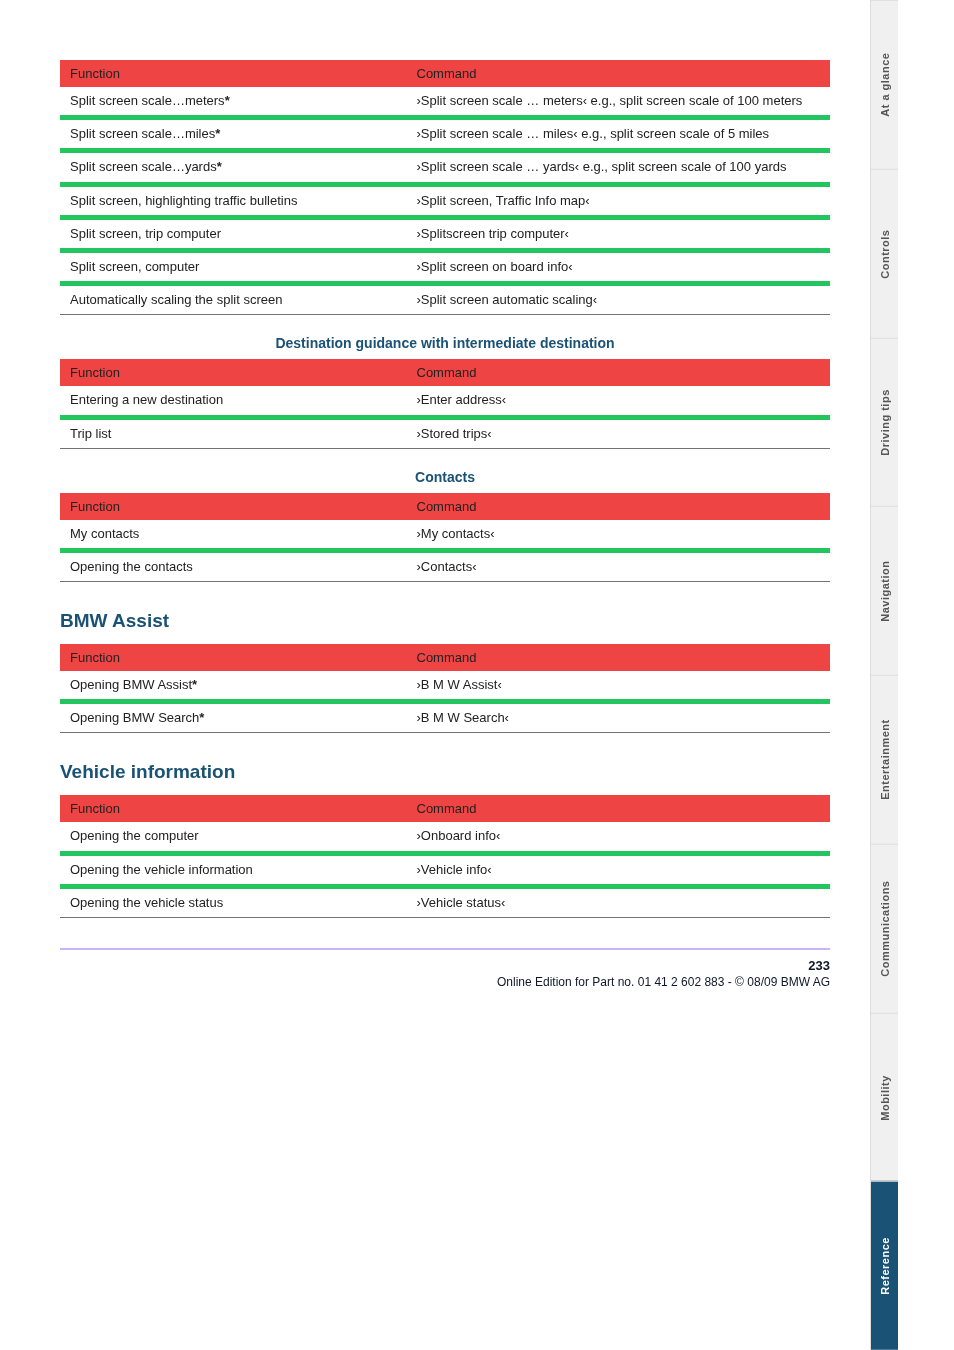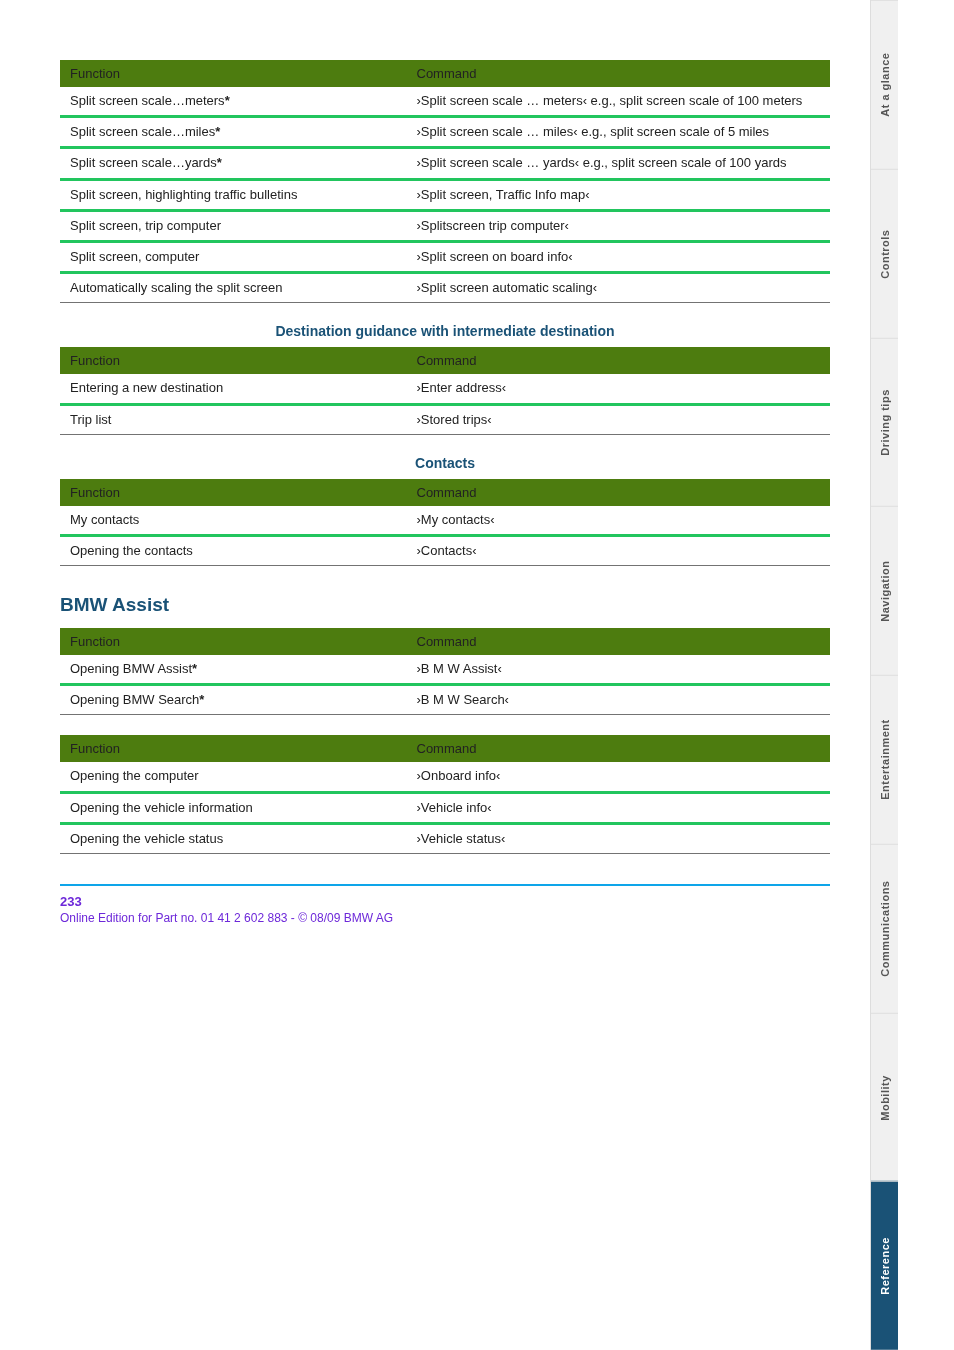--- a/index.html
+++ b/index.html
@@ -59,34 +59,34 @@
 
     
     .section-table {
       width: 100%;
       border-collapse: collapse;
       margin-bottom: 20px;
       font-size: 13px;
     }
 
     .section-table thead tr {
-      background: #4d7c0f;
+      background: #ef4444;
     }
 
     .section-table thead th {
       padding: 6px 10px;
       text-align: left;
       font-weight: normal;
       font-size: 13px;
       color: #222;
       border: none;
     }
 
     .section-table tbody tr {
-      border-bottom: 3px solid #22c55e;
+      border-bottom: 5px solid #22c55e;
     }
 
     .section-table tbody tr:last-child {
       border-bottom: 1px solid #737373;
     }
 
     .section-table tbody td {
       padding: 5px 10px;
       vertical-align: top;
       line-height: 1.4;
@@ -109,25 +109,25 @@
     .section-heading-large {
       color: #1a5276;
       font-size: 19px;
       font-weight: bold;
       margin-bottom: 12px;
       margin-top: 28px;
     }
 
     
     .page-footer {
-      text-align: left;
+      text-align: right;
       margin-top: 30px;
       font-size: 12px;
-      color: #6d28d9;
-      border-top: 2px solid #0ea5e9;
+      color: #0f172a;
+      border-top: 2px solid #c4b5fd;
       padding-top: 8px;
     }
 
     .page-number {
       font-weight: bold;
       font-size: 13px;
       display: block;
       margin-bottom: 2px;
     }
 
@@ -241,20 +241,21 @@
           <td>Opening BMW Assist<span class="bold-star">*</span></td>
           <td><span class="cmd">›B M W Assist‹</span></td>
         </tr>
         <tr>
           <td>Opening BMW Search<span class="bold-star">*</span></td>
           <td><span class="cmd">›B M W Search‹</span></td>
         </tr>
       </tbody>
     </table>
 
+    <div class="section-heading-large">Vehicle information</div>
 
     <table class="section-table">
       <thead>
         <tr>
           <th>Function</th>
           <th>Command</th>
         </tr>
       </thead>
       <tbody>
         <tr>

